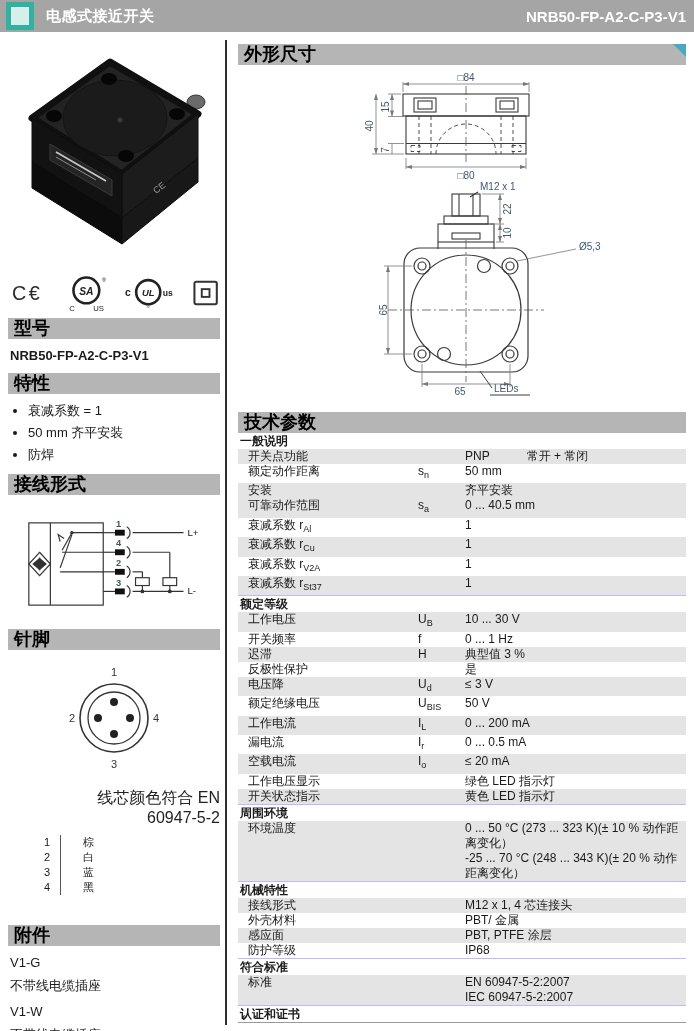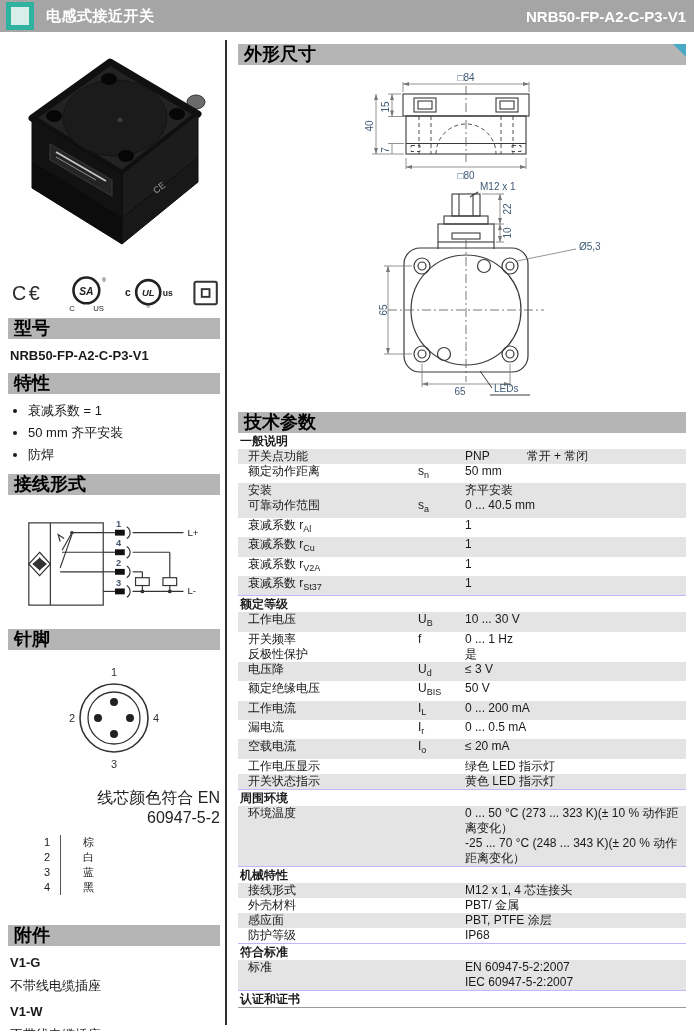--- a/index.html
+++ b/index.html
@@ -29,21 +29,21 @@
   .features li{margin:4px 0;}
   
   .wiring{display:block;margin:14px auto 10px auto;}
   .pinoutsvg{display:block;margin:10px auto 2px auto;}
   .colornote{font-size:16px;margin:12px 0 8px 38px;color:#222;text-align:right;}
   .wiretable{margin-left:36px;font-size:11px;}
   .wirerow{display:flex;line-height:15px;}
   .wnum{width:16px;}
   .wcolor{border-left:1px solid #555;padding-left:22px;}
   
-  .acc-name{font-weight:bold;font-size:13px;margin:9px 0 0 2px;}
+  .acc-name{font-weight:normal;font-size:13px;margin:9px 0 0 2px;}
   .acc-desc{font-size:13px;margin:7px 0 0 2px;}
   
   .dimsvg{display:block;margin-top:5px;}
   
   .techtable{border-bottom:1px solid #9b9b9b;}
   .tsection{font-weight:bold;font-size:12px;line-height:15px;padding:1px 0 0 2px;
             border-top:1px solid #c4b5fd;}
   .tsection.first{border-top:none;}
   .trow{display:flex;font-size:12px;line-height:15px;align-items:flex-start;}
   .trow.shaded{background:#e4e4e4;}
@@ -415,20 +415,25 @@
         <div class="trow shaded">
           <span class="tlabel"><span>工作电压</span></span>
           <span class="tsym"><span>U</span><sub>B</sub></span>
           <div class="tval"><span>10 ... 30 V</span></div>
         </div>
         <div class="trow">
           <span class="tlabel"><span>开关频率</span></span>
           <span class="tsym"><span>f</span></span>
           <div class="tval"><span>0 ... 1 Hz</span></div>
         </div>
+        <div class="trow shaded">
+          <span class="tlabel"><span>迟滞</span></span>
+          <span class="tsym"><span>H</span></span>
+          <div class="tval"><span>典型值 3 %</span></div>
+        </div>
         <div class="trow">
           <span class="tlabel"><span>反极性保护</span></span>
           <span class="tsym"></span>
           <div class="tval"><span>是</span></div>
         </div>
         <div class="trow shaded">
           <span class="tlabel"><span>电压降</span></span>
           <span class="tsym"><span>U</span><sub>d</sub></span>
           <div class="tval"><span>≤ 3 V</span></div>
         </div>

